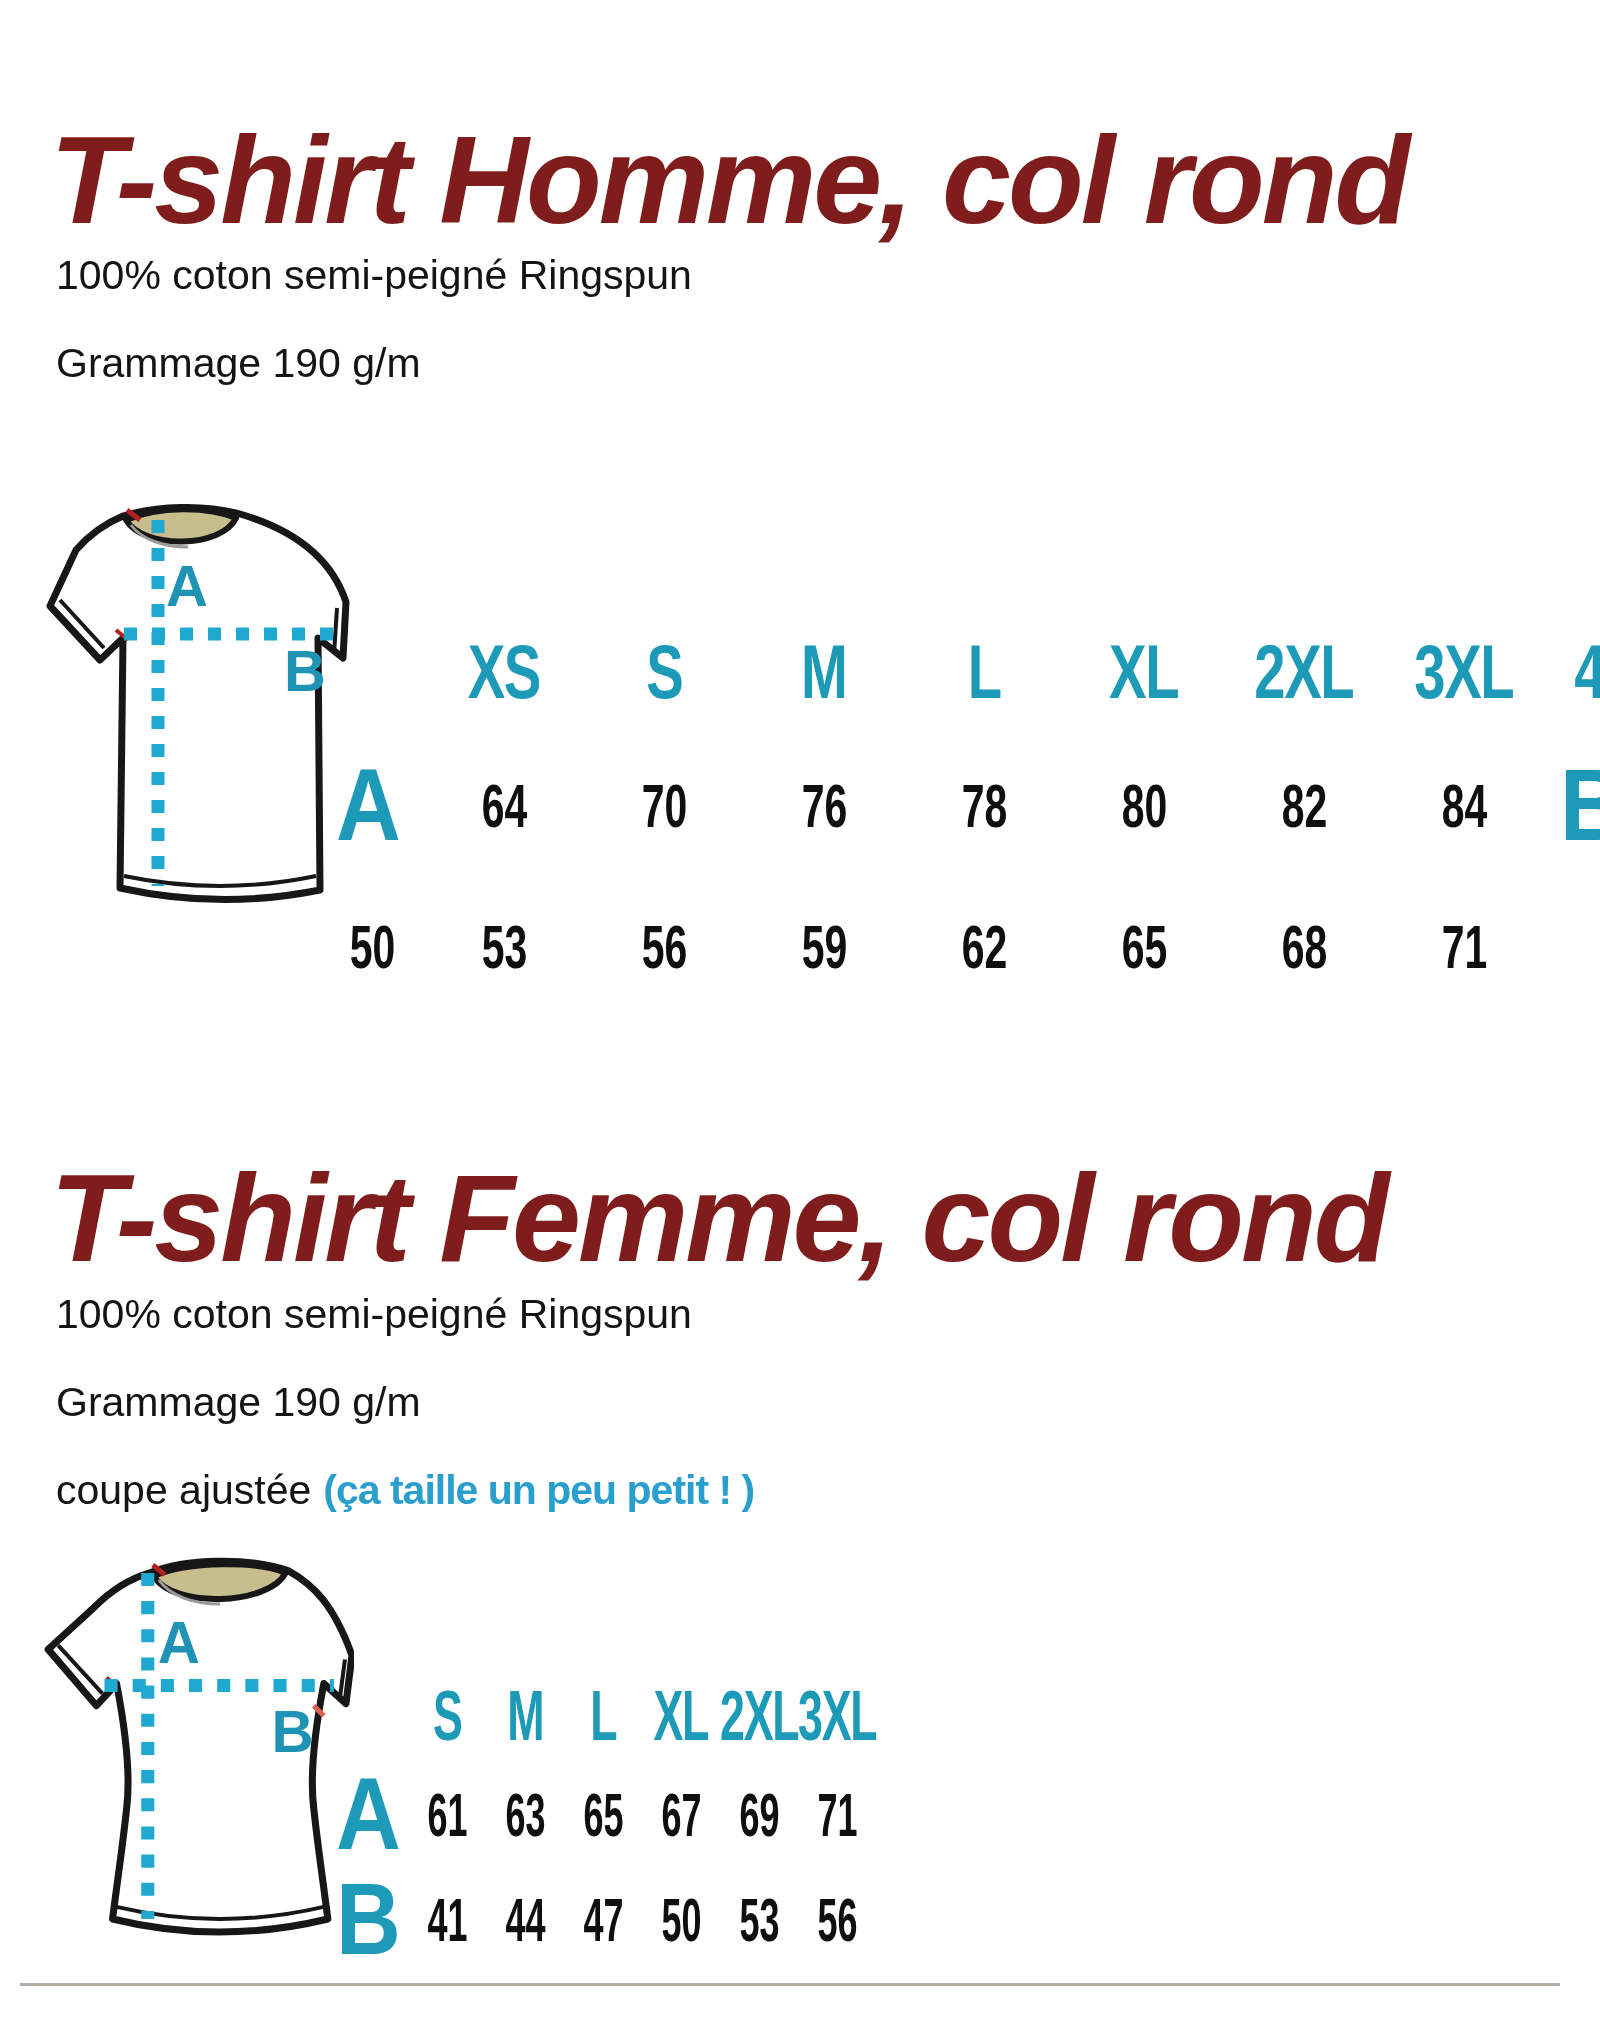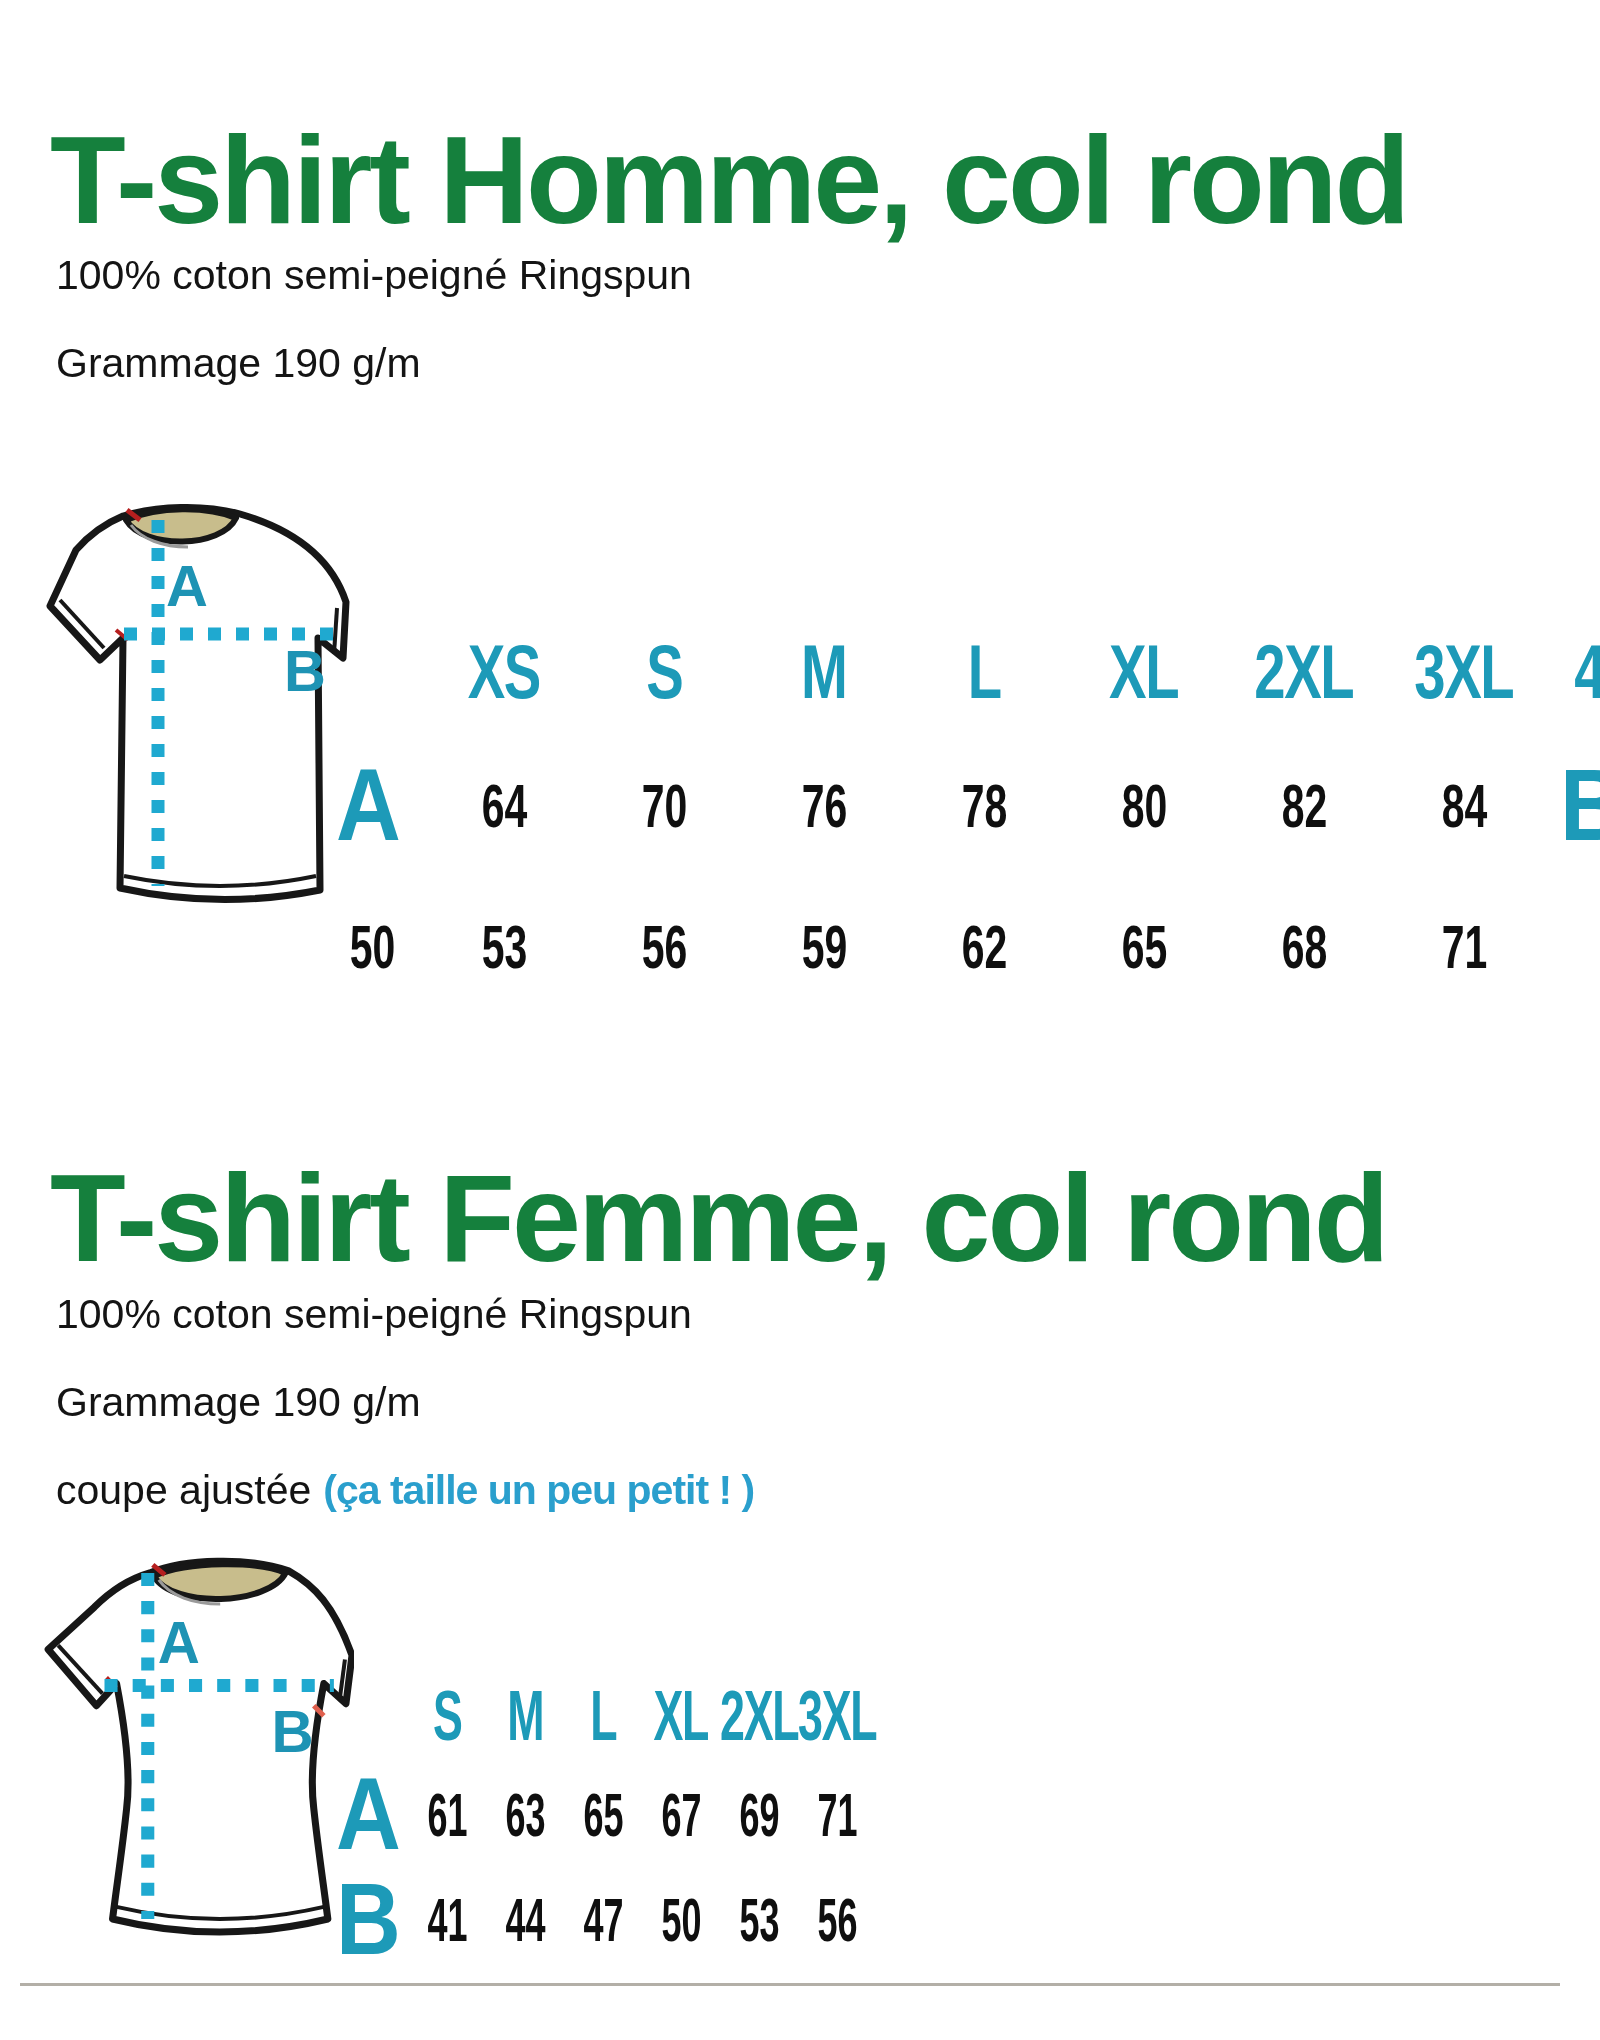--- a/index.html
+++ b/index.html
@@ -2,21 +2,21 @@
 <html><head>
 <meta charset="utf-8">
 <style>
   html,body { margin:0; padding:0; background:#ffffff; }
   .page {
     position:relative; width:1600px; height:2040px; background:#ffffff;
     overflow:hidden; font-family:"Liberation Sans", sans-serif; color:#121212;
   }
   .title {
     position:absolute; left:50px; font-size:124px; font-weight:700;
-    letter-spacing:-3px; white-space:nowrap; color:#15803d;
+    letter-spacing:-3px; white-space:nowrap; color:#7f1d1d;font-style:italic;
   }
   #homme-title { top:26px; }
   #femme-title { top:1064px; }
   .desc-block { position:absolute; left:56px; font-size:41px; line-height:88px; color:#141414; }
   #homme-desc { top:231px; }
   #femme-desc { top:1270px; }
   .desc-line { white-space:nowrap; }
   .fit-note { color:#2a9fcd; font-weight:700; margin-left:12px; letter-spacing:-1px; }
   .diagram { position:absolute; }
   #homme-diagram { left:28px; top:498px; width:322px; height:418px; }

